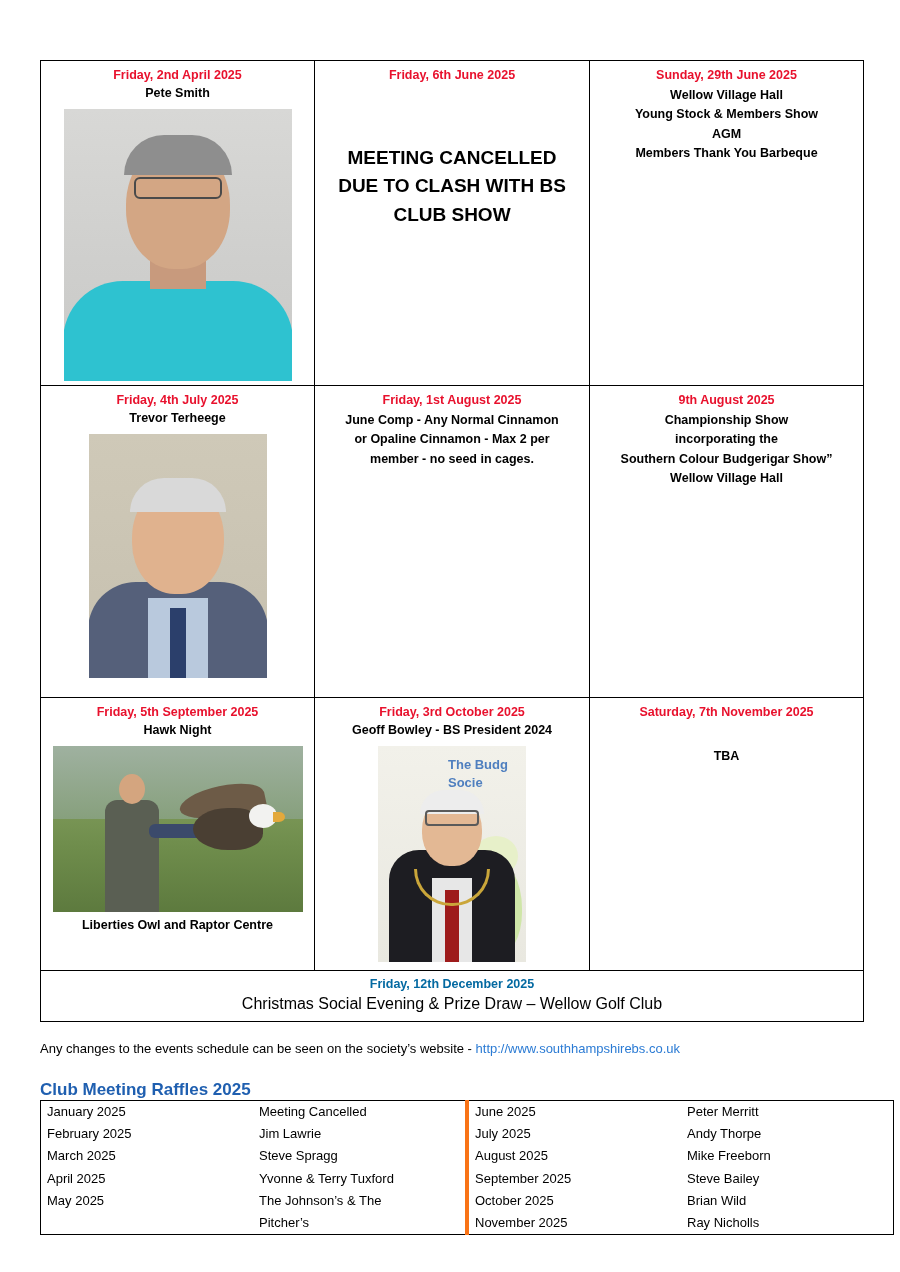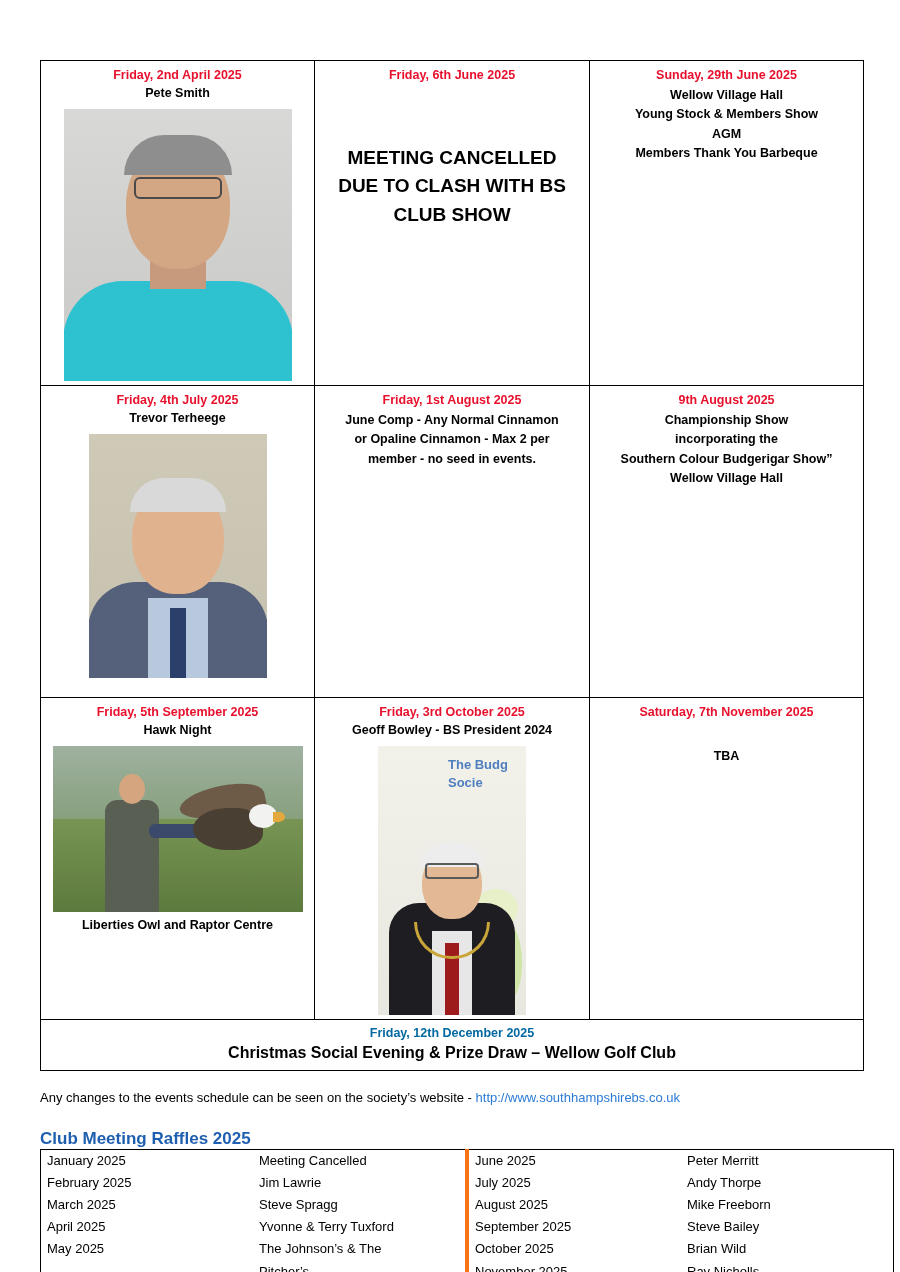--- a/index.html
+++ b/index.html
@@ -255,21 +255,21 @@
     left: 126px; bottom: 96px;
     width: 86px; height: 30px;
     background: #6d5b47;
     border-radius: 50% 50% 10% 50%;
     transform: rotate(-12deg);
   }
 
   
   .photo-geoff {
     width: 148px;
-    height: 269px;
+    height: 216px;
     background: linear-gradient(#f2f1ea, #e9e8e0);
   }
   .geoff-poster-text {
     position: absolute;
     left: 70px; top: 10px;
     color: #4f7fbf;
     font-size: 13px;
     font-weight: bold;
     line-height: 1.4;
     text-align: left;
@@ -355,21 +355,21 @@
   .footer-row .cell {
     padding: 6px 4px 8px 4px;
   }
   .footer-date {
     color: #0369a1;
     font-weight: bold;
     font-size: 12.5px;
     text-align: center;
   }
   .footer-title {
-    font-weight: bold;
+    font-weight: normal;
     font-size: 16px;
     text-align: center;
     margin-top: 4px;
   }
 
   
   .note {
     margin-top: 18px;
     font-size: 13px;
     line-height: 1.4;
@@ -463,21 +463,21 @@
               <div class="trev-hair"></div>
             </div>
           </div>
         </td>
         <td>
           <div class="cell">
             <div class="evt-date">Friday, 1st August 2025</div>
             <div class="evt-lines">
               <div>June Comp - Any Normal Cinnamon</div>
               <div>or Opaline Cinnamon - Max 2 per</div>
-              <div>member - no seed in events.</div>
+              <div>member - no seed in cages.</div>
             </div>
           </div>
         </td>
         <td>
           <div class="cell">
             <div class="evt-date">9th August 2025</div>
             <div class="evt-lines">
               <div>Championship Show</div>
               <div>incorporating the</div>
               <div>Southern Colour Budgerigar Show”</div>

